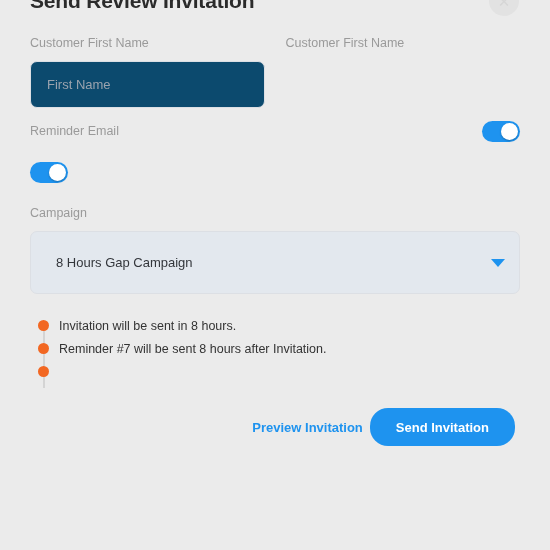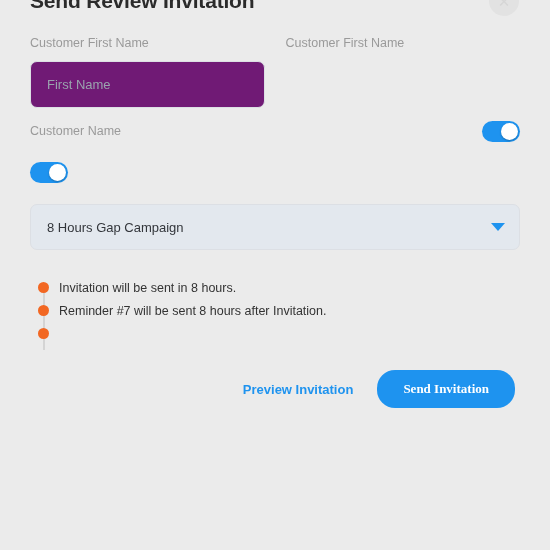--- a/index.html
+++ b/index.html
@@ -78,21 +78,21 @@
   }
   .field-label {
     font-size: 12.5px;
     color: #9a9a9a;
     line-height: 18px;
   }
 
   .input-box {
     width: 100%;
     height: 47px;
-    background: #701a75;
+    background: #0c4a6e;
     border: 1px solid #dcdfe4;
     border-radius: 7px;
     padding: 0 16px;
     font-family: "Liberation Sans", "DejaVu Sans", sans-serif;
     font-size: 13px;
     color: #8c949e;
     outline: none;
     display: flex;
     align-items: center;
   }
@@ -120,25 +120,25 @@
     box-shadow: 0 1px 2px rgba(0,0,0,.25);
   }
 
   
   .select-wrap {
     position: relative;
     width: 100%;
   }
   .select-box {
     width: 100%;
-    height: 46px;
+    height: 63px;
     background: #e3e8ee;
     border: 1px solid #dcdfe4;
     border-radius: 7px;
-    padding: 0 40px 0 16px;
+    padding: 0 40px 0 25px;
     display: flex;
     align-items: center;
     font-size: 13px;
     color: #33363b;
     cursor: pointer;
   }
   .select-caret {
     position: absolute;
     right: 15px;
     top: 50%;
@@ -146,21 +146,21 @@
     width: 0;
     height: 0;
     border-left: 7px solid transparent;
     border-right: 7px solid transparent;
     border-top: 8px solid #1e93ef;
     pointer-events: none;
   }
 
   
   .timeline {
-    margin-top: 26px;
+    margin-top: 20px;
     position: relative;
     padding-left: 8px;
   }
   .timeline-line {
     position: absolute;
     left: 13px;
     top: 12px;
     width: 2px;
     height: 62px;
     background: #d4d4d4;
@@ -186,39 +186,39 @@
     color: #333333;
     white-space: nowrap;
   }
 
   
   .footer {
     margin-top: 25px;
     display: flex;
     align-items: center;
     justify-content: flex-end;
-    gap: 24px;
+    gap: 7px;
     padding-right: 5px;
   }
   .link-button {
     background: none;
     border: none;
     font-family: "Liberation Sans", "DejaVu Sans", sans-serif;
     font-size: 13px;
     font-weight: bold;
     color: #1e93ef;
     cursor: pointer;
     padding: 8px 0;
   }
   .primary-button {
     background: #1e93ef;
     border: none;
     border-radius: 18px;
     color: #ffffff;
-    font-family: Liberation Serif, serif;
+    font-family: Liberation Sans, sans-serif;
     font-size: 13px;
     font-weight: bold;
     height: 38px;
     padding: 0 26px;
     cursor: pointer;
   }
 </style>
 </head>
 <body>
 
@@ -242,40 +242,43 @@
     <div class="field">
       <div class="field-label-line">
         <span class="field-label">Customer First Name</span>
       </div>
     </div>
   </div>
 
   <div class="row">
     <div class="field">
       <div class="field-label-line">
-        <span class="field-label">Customer Name</span>
+        <span class="field-label">Reminder Email</span>
         <button class="toggle">
           <span class="toggle-knob"></span>
         </button>
       </div>
     </div>
   </div>
 
   <div class="row">
     <div class="field">
       <div class="field-label-line">
         <button class="toggle">
           <span class="toggle-knob"></span>
         </button>
       </div>
     </div>
   </div>
 
   <div class="row">
     <div class="field">
+      <div class="field-label-line">
+        <span class="field-label">Campaign</span>
+      </div>
       <div class="select-wrap">
         <div class="select-box">
           <span>8 Hours Gap Campaign</span>
         </div>
         <span class="select-caret"></span>
       </div>
     </div>
   </div>
 
   <div class="timeline">

